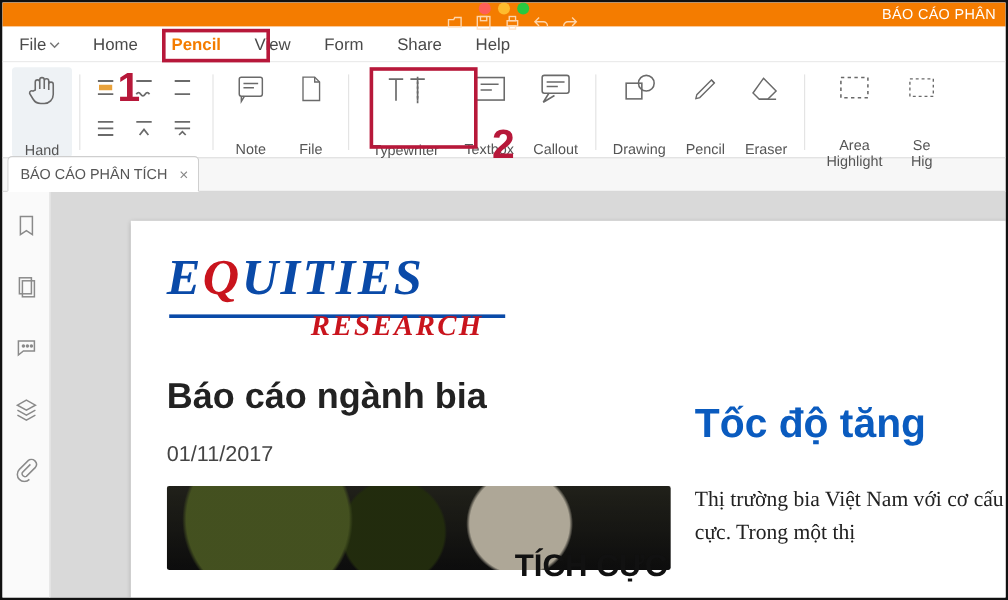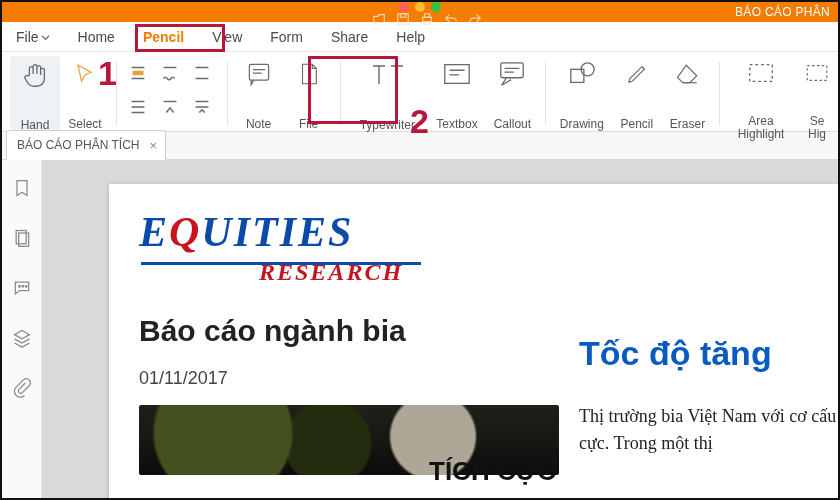--- a/index.html
+++ b/index.html
@@ -136,28 +136,20 @@
 
   <div class="group">
     <div class="rbtn selected">
       <div class="ic">
           <span><svg width="30" height="30" viewBox="0 0 32 32">
               <path d="M10 16V9a2 2 0 0 1 4 0v6V7a2 2 0 0 1 4 0v8V8a2 2 0 0 1 4 0v8V11a2 2 0 0 1 4 0v9a8 8 0 0 1-8 8h-3a8 8 0 0 1-7-4l-3-5a2 2 0 0 1 3-2z"></path>
             </svg></span>
         </div>
       <div class="lbl">Hand</div>
     </div>
-    <div class="rbtn">
-      <div class="ic">
-          <span><svg width="28" height="28" viewBox="0 0 32 32">
-              <path d="M8 6l4 18 4-7 7-3z" stroke="#e9a23b" fill="#fff"></path>
-            </svg></span>
-        </div>
-      <div class="lbl">Select</div>
-    </div>
   </div>
 
   <div class="sep-v"></div>
 
   <div class="group">
     <div class="markup-grid">
       <span><svg viewBox="0 0 24 24">
             <path d="M5 6h14M5 18h14"></path>
             <path d="M6 12h12" stroke="#e9a23b" stroke-width="5"></path>
           </svg></span>

